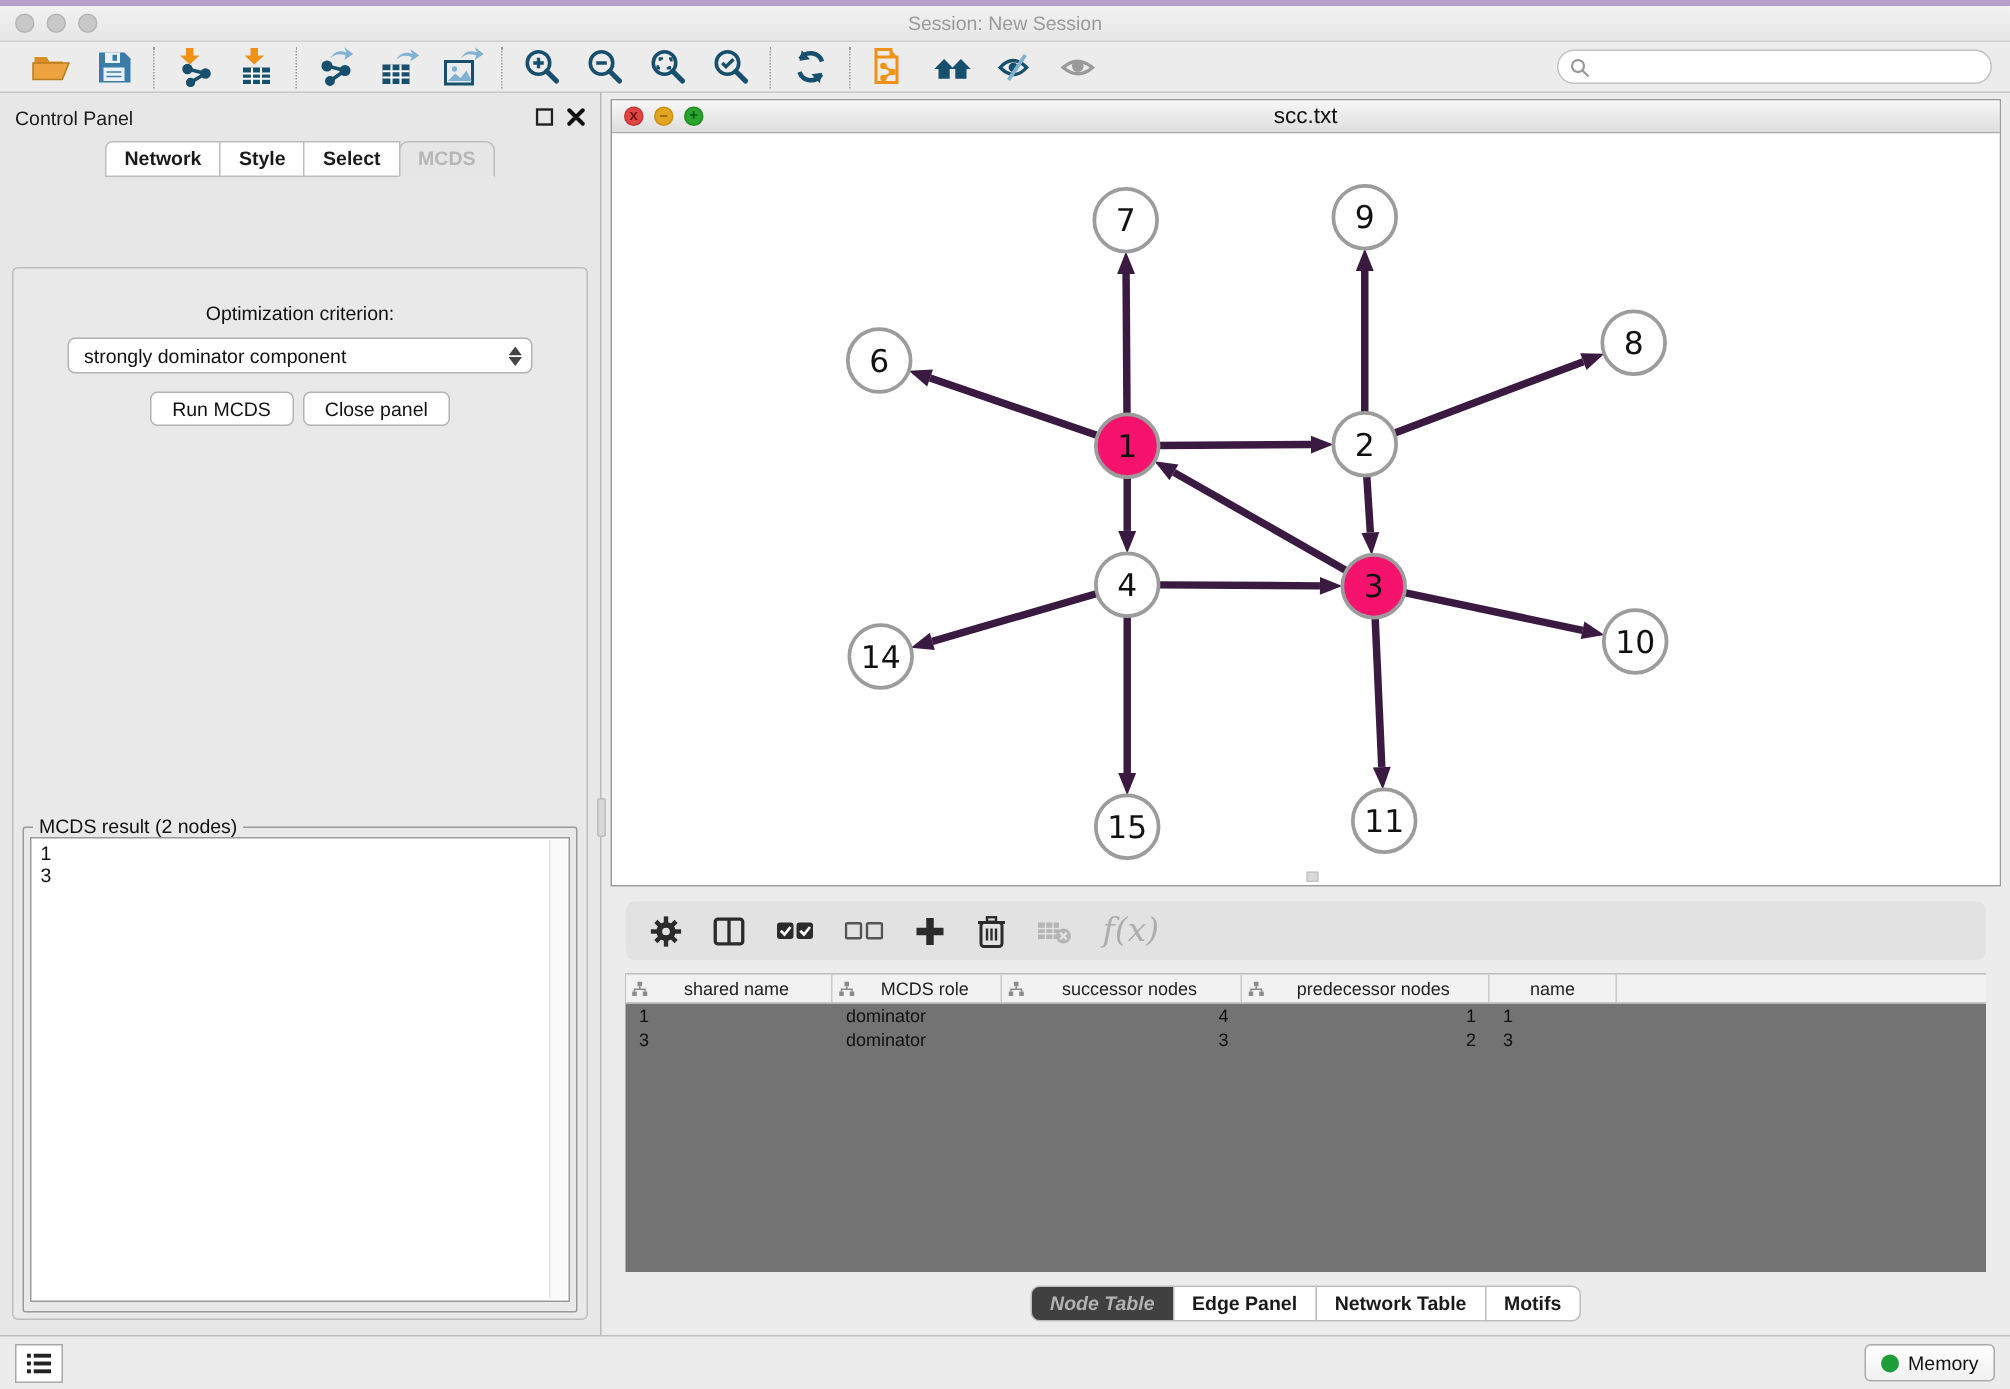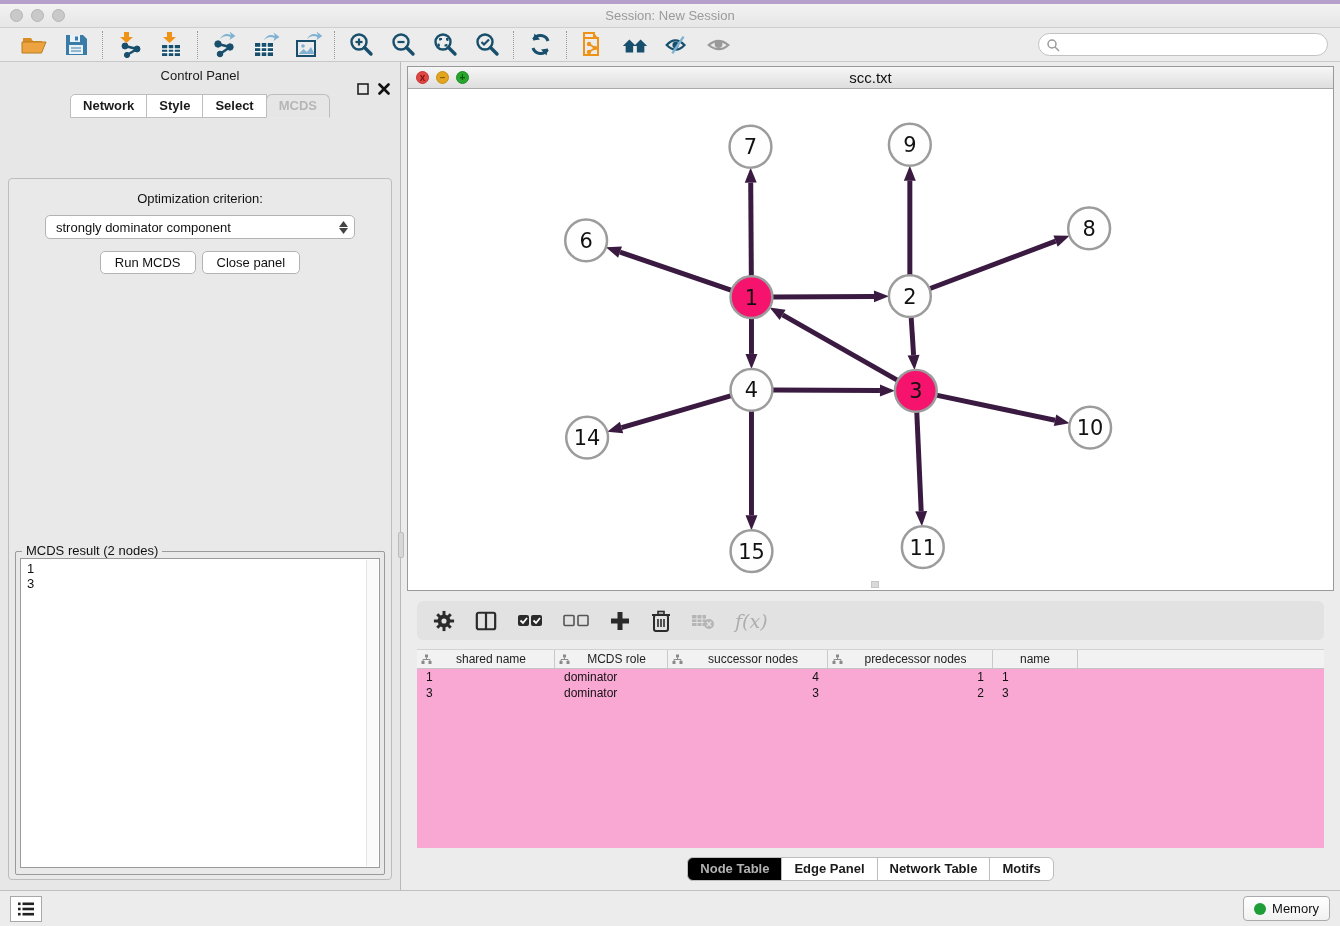--- a/index.html
+++ b/index.html
@@ -22,31 +22,31 @@
   .tb-btn { width:28px; height:28px; display:flex; align-items:center; justify-content:center; cursor:pointer; }
   .tb-btn svg { display:block; }
   .search-wrap { position:absolute; right:12px; top:5px; width:290px; height:23px; background:#fff;
                  border:1px solid #c2c2c2; border-radius:12px; display:flex; align-items:center; padding-left:7px; }
 
   
   .main { position:absolute; top:62px; bottom:36px; left:0; right:0; display:flex; }
 
   
   .control-panel { width:401px; background:#e7e7e7; border-right:1px solid #b9b9b9; position:relative; }
-  .cp-header { height:26px; display:flex; align-items:center; padding:6px 10px 0;flex-direction:column; }
+  .cp-header { height:26px; display:flex; align-items:center; padding:6px 10px 0; }
   .cp-title { font-size:13px; color:#1a1a1a; }
   .panel-btns { margin-left:auto; display:flex; gap:9px; align-items:center; }
   .tabs-row { display:flex; justify-content:center; margin-top:6px; position:relative; z-index:2; }
   .tab { border:1px solid #bdbdbd; border-bottom:1px solid #bdbdbd; background:#fff; color:#1a1a1a;
          font-size:13px; font-weight:bold; padding:3px 12px 4px; margin-left:-1px; cursor:pointer; }
   .tab:first-child { border-radius:5px 0 0 0; margin-left:0;padding-left:12px; }
   .tab.active { background:#e6e6e6; color:#b6b6b6; border-radius:6px 6px 0 0; border-bottom-color:#e9e9e9; }
   .cp-body { position:absolute; top:116px; bottom:10px; left:8px; right:8px; background:#e9e9e9;
              border:1px solid #bdbdbd; border-radius:4px; }
-  .opt-label { text-align:center; font-size:13px; margin-top:12px; color:#111; }
+  .opt-label { text-align:center; font-size:13px; margin-top:22px; color:#111; }
   .select-box { margin:9px 36px 0; height:24px; background:#fff; border:1px solid #b3b3b3; border-radius:5px;
                 display:flex; align-items:center; padding:0 6px 0 10px; font-size:13px; color:#111; cursor:pointer; }
   .select-box .spin { margin-left:auto; display:flex; flex-direction:column; gap:1px; }
   .btn-row { display:flex; justify-content:center; gap:6px; margin-top:12px; }
   .push-btn { background:#fff; border:1px solid #b3b3b3; border-radius:5px; font-size:13px; color:#111;
               padding:3px 14px; cursor:pointer; font-family:"Liberation Sans",sans-serif; }
   .result-group { position:absolute; left:6px; right:6px; top:372px; bottom:4px;
                   border:1px solid #9a9a9a; border-radius:2px; }
   .result-legend { position:absolute; top:-9px; left:6px; background:#e9e9e9; padding:0 4px; font-size:13px; color:#111; }
   .result-area { position:absolute; top:6px; left:4px; right:4px; bottom:6px; background:#fff;
@@ -70,34 +70,34 @@
   .canvas-grip { position:absolute; bottom:2px; left:50%; width:8px; height:7px; background:#d9d9d9; border:1px solid #c5c5c5; }
 
   
   .table-panel { flex:1; display:flex; flex-direction:column; background:#ececec; position:relative; margin-top:2px; }
   .tp-header { height:24px; display:flex; align-items:center; padding:4px 12px 0; }
   .tp-title { font-size:13px; color:#1a1a1a; }
   .tp-toolbar { height:39px; margin:8px 10px 0; background:#e2e2e2; border-radius:6px;
                 display:flex; align-items:center; gap:20px; padding:0 16px; }
   .tp-tool { display:flex; align-items:center; justify-content:center; cursor:pointer; }
   .tp-tool.disabled { cursor:default; }
-  .fx-label { font-family:"DejaVu Serif", serif; font-style:italic; font-size:19px; color:#adadad; }
-  .tp-table { flex:1; margin:9px 10px 0; background:#f9a8d4; overflow:hidden; border-top:1px solid #d2d2d2; }
+  .fx-label { font-family:"DejaVu Serif", serif; font-style:italic; font-size:22px; color:#adadad; }
+  .tp-table { flex:1; margin:9px 10px 0; background:#737373; overflow:hidden; border-top:1px solid #d2d2d2; }
   .thead { display:flex; height:19px; background:#f2f2f2; border-bottom:1px solid #c4c4c4; }
   .th { display:flex; align-items:center; border-right:1px solid #c9c9c9; font-size:12px; color:#222;
         position:relative; padding:0 4px; cursor:pointer; }
   .th .th-label { flex:1; text-align:center; }
   .th.filler { flex:1; border-right:none; cursor:default; }
   .trow { display:flex; height:16px; font-size:12px; color:#111; align-items:center; cursor:pointer; }
   .td { padding:0 9px; overflow:hidden; white-space:nowrap; }
   .tp-tabs { height:42px; display:flex; align-items:center; justify-content:center; }
   .seg { display:flex; }
   .seg .tab:first-child { border-radius:6px 0 0 6px; }
   .seg .tab:last-child { border-radius:0 6px 6px 0; }
-  .seg .tab.active { background:#000000; color:#b2b2b2; border-radius:6px 0 0 6px; border-bottom-color:#bdbdbd; }
+  .seg .tab.active { background:#404040; color:#b2b2b2; border-radius:6px 0 0 6px; border-bottom-color:#bdbdbd;font-style:italic; }
 
   
   .statusbar { position:absolute; bottom:0; left:0; right:0; height:36px; background:#ececec;
                border-top:1px solid #c0c0c0; display:flex; align-items:center; padding:0 10px; }
   .list-btn { width:32px; height:26px; background:#fff; border:1px solid #a8a8a8; display:flex;
               align-items:center; justify-content:center; cursor:pointer; }
   .memory-btn { margin-left:auto; height:25px; background:linear-gradient(#fff,#f1f1f1); border:1px solid #ababab;
                 border-radius:4px; display:flex; align-items:center; gap:6px; padding:0 10px; font-size:13px; color:#111; cursor:pointer; }
   .mem-dot { width:12px; height:12px; border-radius:50%; background:#1f9d38; }
 

